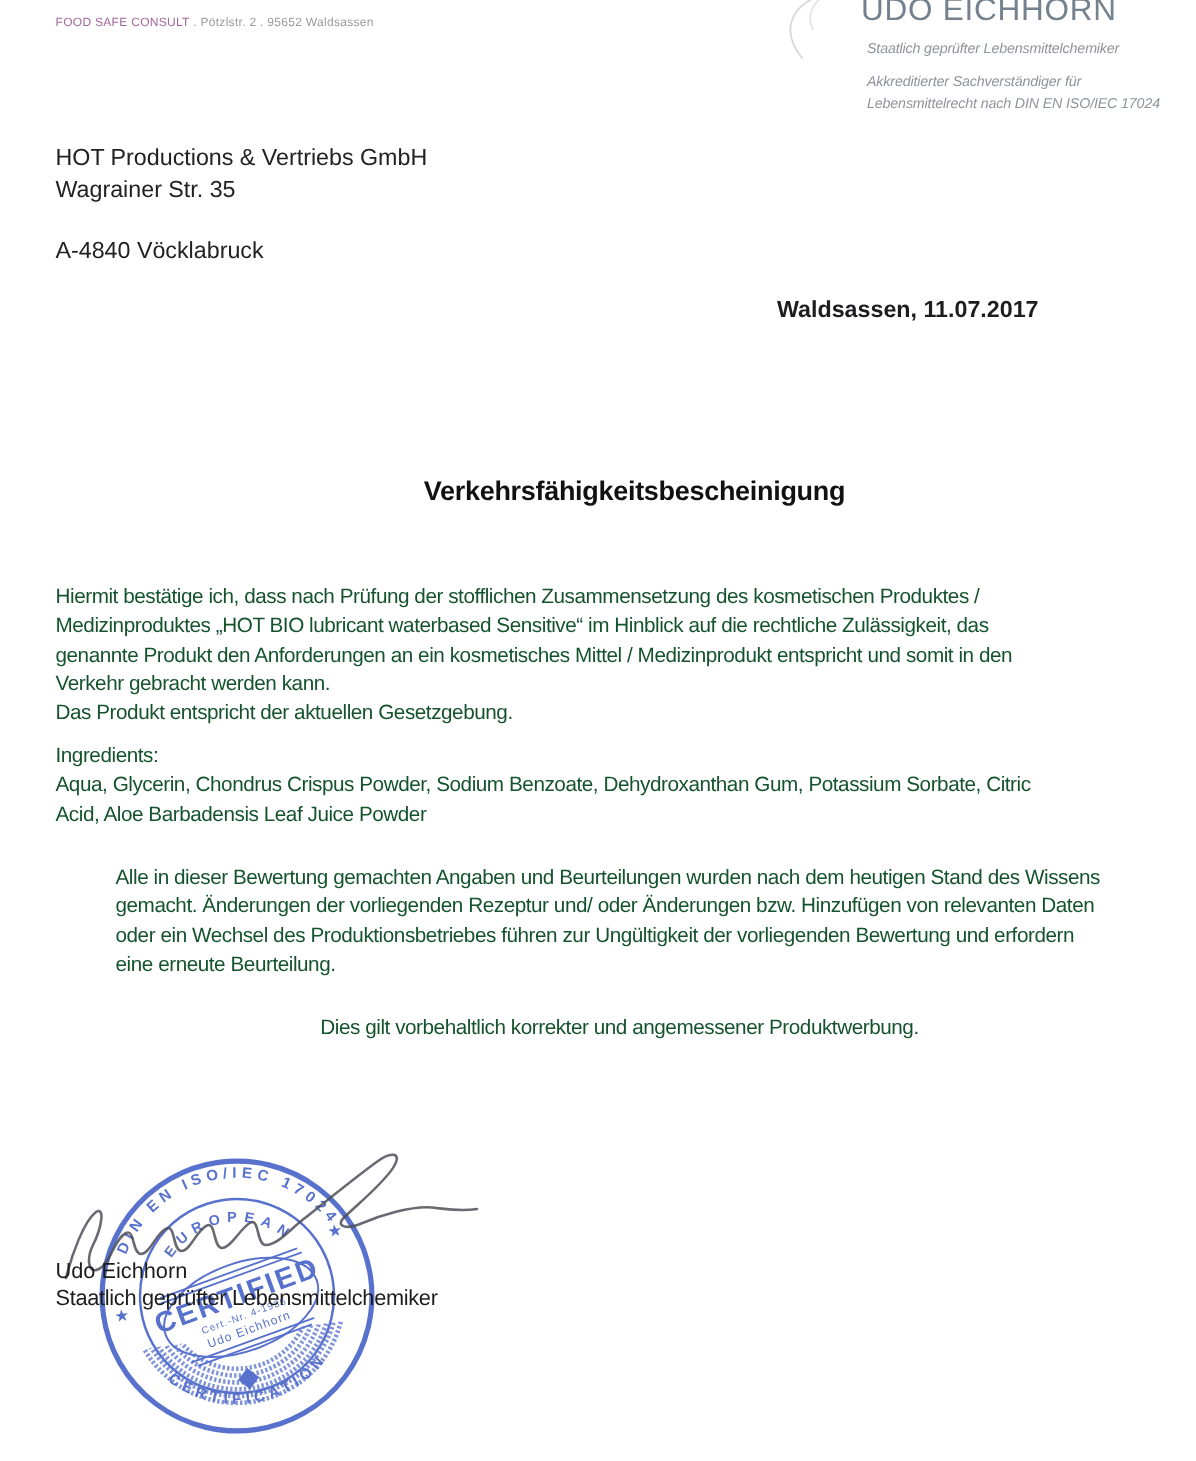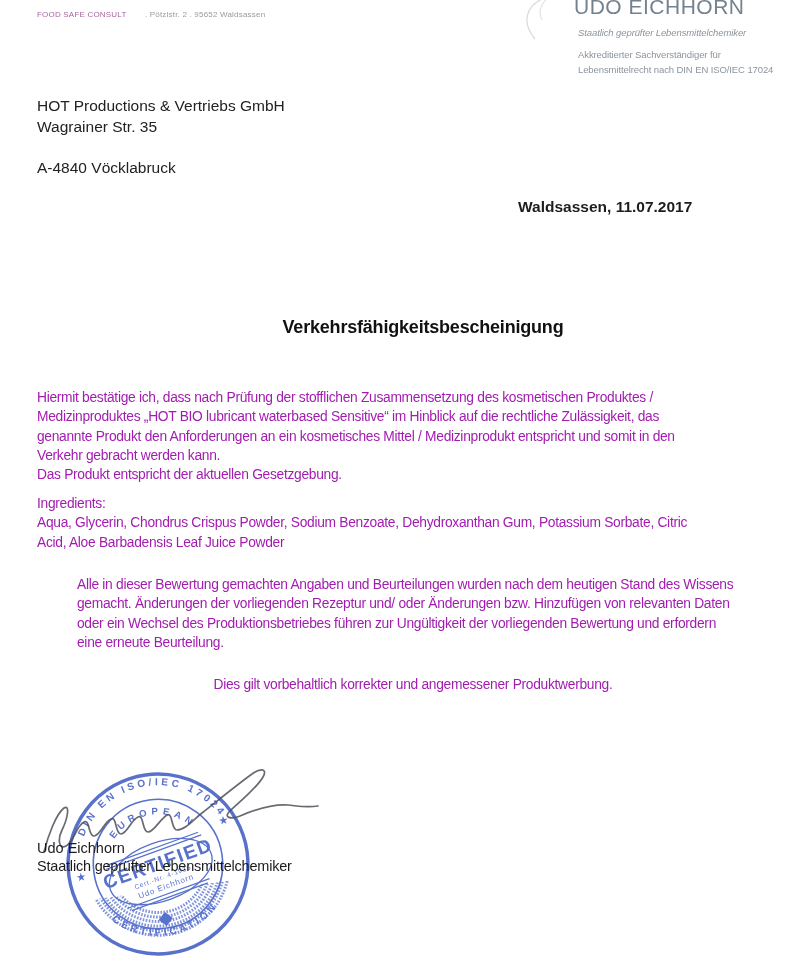--- a/index.html
+++ b/index.html
@@ -9,37 +9,37 @@
     background: #ffffff;
     overflow: hidden;
     font-family: "Liberation Sans", sans-serif;
     color: #1d1d1f;
   }
   .abs { position: absolute; }
 
   
   .sender-line { top: 10px; left: 37px; font-size: 8px; letter-spacing: 0.2px; white-space: nowrap; }
   .sender-brand { color: #a4669f; text-align: right; }
-  .sender-address { color: #9a9a9a; margin-left: 16px; }
+  .sender-address { color: #9a9a9a; }
 
   .logo-arc { top: -4px; left: 512px; }
 
   .consultant-name {
     top: -5px; left: 574px;
     font-size: 21px; color: #74818e;
     letter-spacing: 0.5px; white-space: nowrap;
   }
   .consultant-title {
     top: 27px; left: 578px;
     font-size: 9.5px; font-style: italic; color: #8d949c;
     letter-spacing: -0.1px; white-space: nowrap;
   }
   .consultant-accreditation {
     top: 47px; left: 578px;
-    font-size: 9.5px; color: #8d949c;
+    font-size: 9.5px; font-style: italic; color: #8d949c;
     letter-spacing: -0.1px; line-height: 15px;
     white-space: pre-line;
   }
 
   
   .recipient {
     top: 96px; left: 37px;
     font-size: 15.5px; line-height: 20.5px;
     white-space: pre-line; color: #222;
   }
@@ -51,21 +51,21 @@
     text-align: center;
     font-size: 18px; font-weight: bold; letter-spacing: -0.2px;
     color: #111;
     padding-left: 40px;
   }
 
   
   .para {
     left: 37px; width: 752px;
     font-size: 13.8px; line-height: 19.3px; letter-spacing: -0.3px;
-    white-space: pre-line; color: #a21caf;
+    white-space: pre-line; color: #14532d;
   }
   .p-confirmation { top: 388px; }
   .p-ingredients  { top: 494px; }
   .p-disclaimer   { top: 575px; margin-left: 40px; }
   .p-advertising  { top: 675px; text-align: center; }
 
   
   .stamp-svg { top: 768px; left: 62px; width: 192px; height: 192px; opacity: 0.87; }
   .sig-svg   { top: 762px; left: 30px; width: 300px; height: 100px; }
   .signer-name  { top: 840px; left: 37px; font-size: 14.5px; color: #1c1c1c; z-index: 5; }

